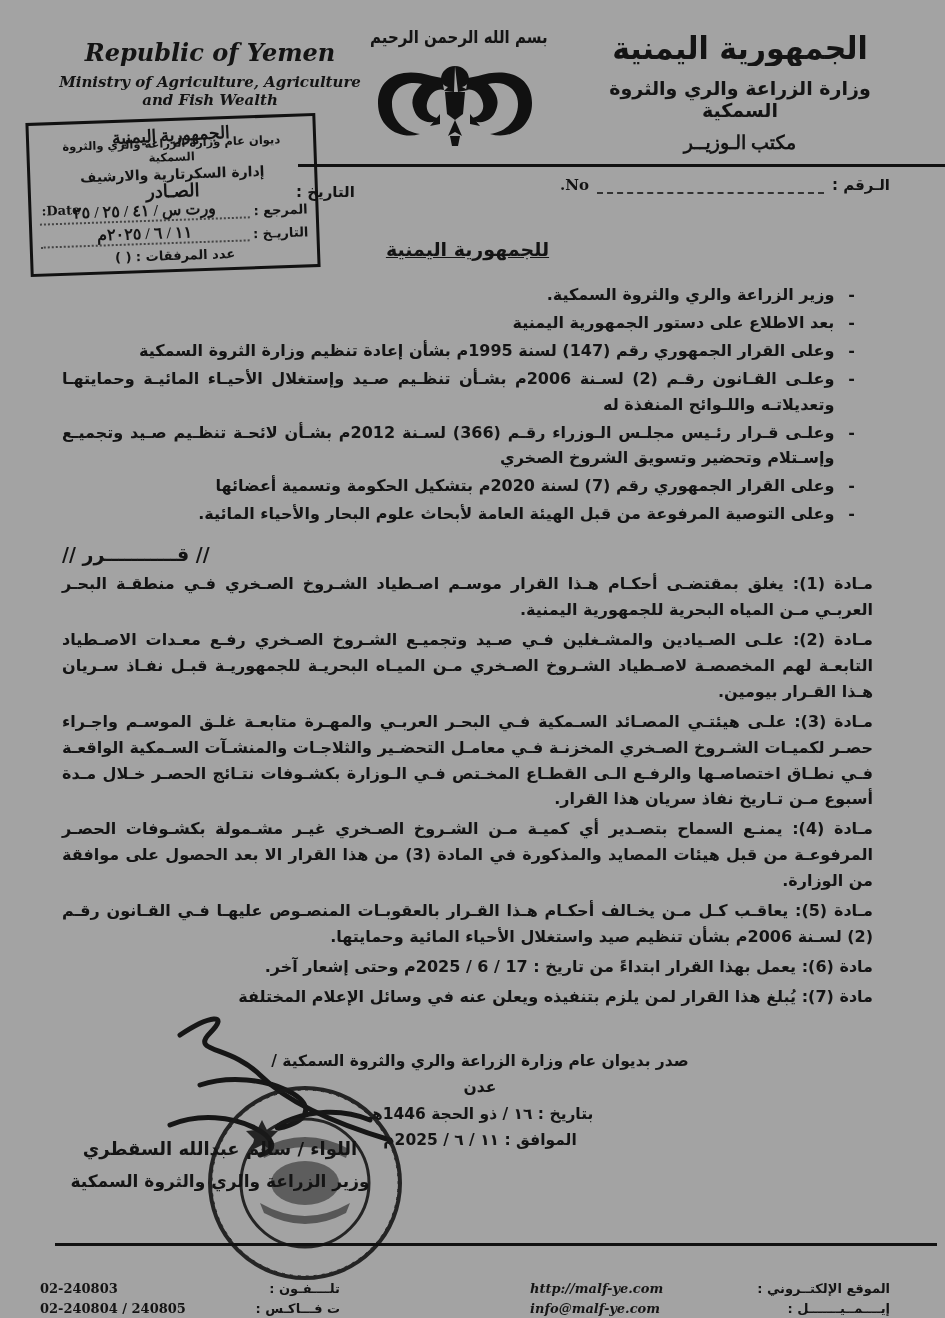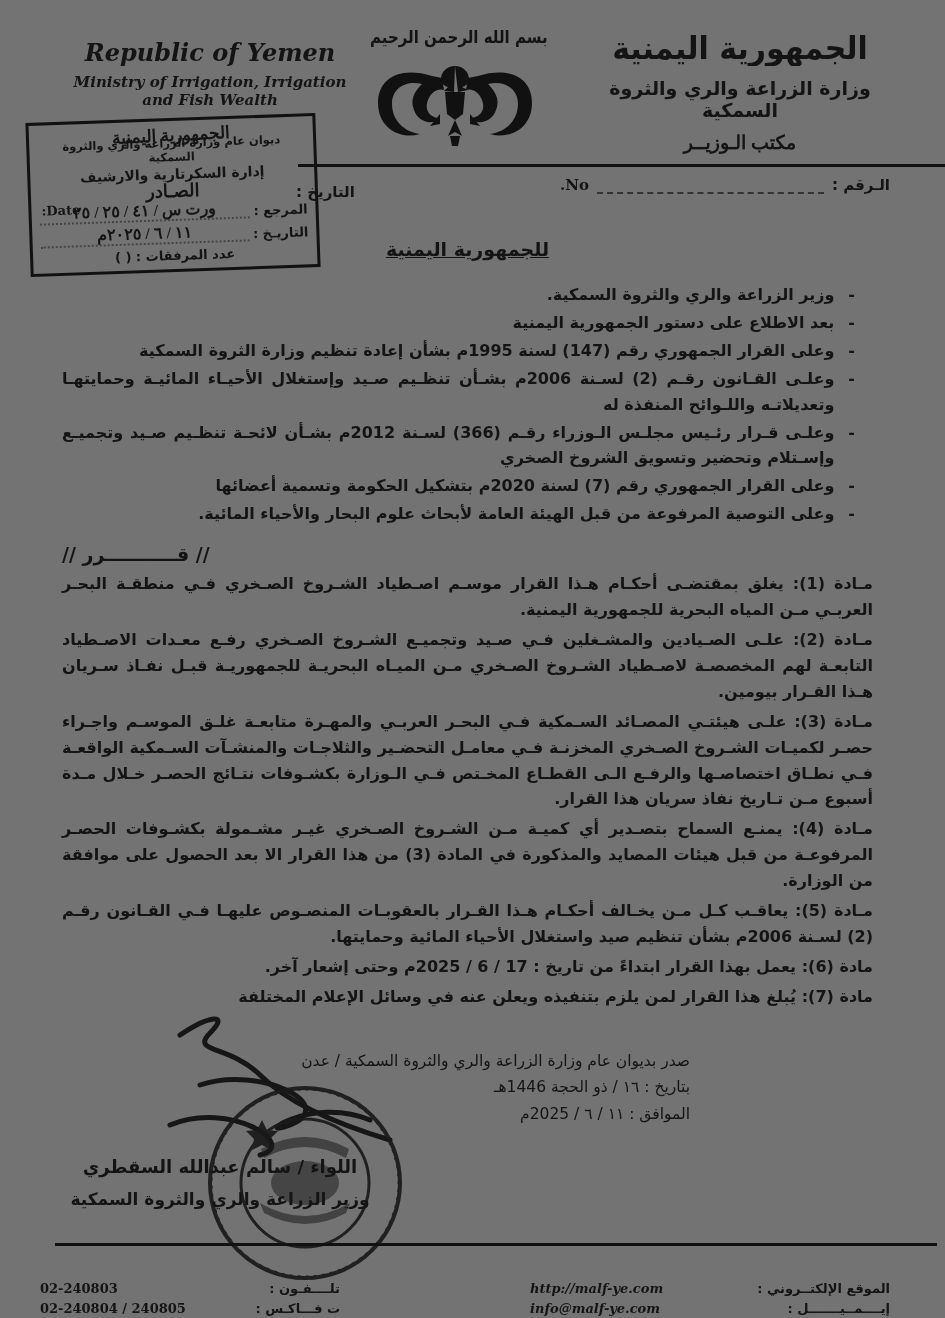--- a/index.html
+++ b/index.html
@@ -1,21 +1,21 @@
 <!DOCTYPE html>
 <html lang="ar"><head>
 <meta charset="utf-8">
 <style>
   html,body{margin:0;padding:0;}
   body{background:#e9e9e7;}
   .doc{
     position:relative;
     width:945px;height:1318px;
     margin:0 auto;
-    background:#737373;
+    background:#a3a3a3;
     overflow:hidden;
     font-family:"DejaVu Sans",sans-serif;
     color:#141414;
   }
   
   .hdr-en{
     position:absolute;top:38px;left:55px;width:310px;
     text-align:center;
     font-family:"DejaVu Serif",serif;
     font-style:italic;font-weight:bold;
@@ -87,26 +87,26 @@
   }
   .p-item .dash{padding-right:18px;}
   .decree-word{text-align:left;font-size:19px;margin:16px 0 6px 0;letter-spacing:1px;}
   .article{
     font-size:16px;line-height:1.62;text-align:justify;
     margin-top:4px;
   }
   
   .issued{
     position:absolute;top:1048px;right:255px;width:420px;
-    direction:rtl;font-weight:normal;font-size:15.5px;line-height:1.7;
+    direction:rtl;text-align:center;font-weight:bold;font-size:15.5px;line-height:1.7;
   }
   
   .sig-block{
     position:absolute;top:1138px;left:55px;width:330px;
-    direction:rtl;text-align:center;font-weight:bold;margin-top:18px;
+    direction:rtl;text-align:center;font-weight:bold;
   }
   .sig-block .nm{font-size:18px;}
   .sig-block .ttl{font-size:17px;margin-top:12px;}
   .sig-stroke{position:absolute;top:1005px;left:140px;pointer-events:none;}
   .round-stamp{position:absolute;top:1078px;left:200px;pointer-events:none;opacity:.92;}
   
   .ftr-rule{position:absolute;top:1243px;left:55px;right:8px;border-top:3px solid #111;}
   .ftr-center{
     position:absolute;top:1317px;left:0;right:0;
     text-align:left;direction:rtl;font-weight:bold;font-size:14.5px;word-spacing:3px;
@@ -124,21 +124,21 @@
   .ftr-left .row{display:flex;justify-content:space-between;margin-top:5px;}
   .ftr-left .latin{direction:ltr;font-family:"DejaVu Serif",serif;font-weight:bold;}
 </style>
 </head>
 <body>
 
 <div class="doc">
 
   <div class="hdr-en">
     <div class="l1">Republic of Yemen</div>
-    <div class="l2">Ministry of Irrigation, Irrigation</div>
+    <div class="l2">Ministry of Agriculture, Agriculture</div>
     <div class="l3">and Fish Wealth</div>
   </div>
 
   <div class="hdr-center">
     <div class="bismillah">بسم الله الرحمن الرحيم</div>
     <svg width="170" height="105" viewBox="0 0 170 105" style="margin-top:2px">
       <g fill="#111">
 
         <path d="M62 28 C30 18 8 30 8 55 C8 80 30 92 50 86 C34 84 22 72 22 56 C22 40 36 32 52 36 C44 44 40 52 44 62 C48 74 62 78 70 70 C60 70 54 62 58 52 C61 44 68 40 74 42 L72 30 Z"></path>
 

